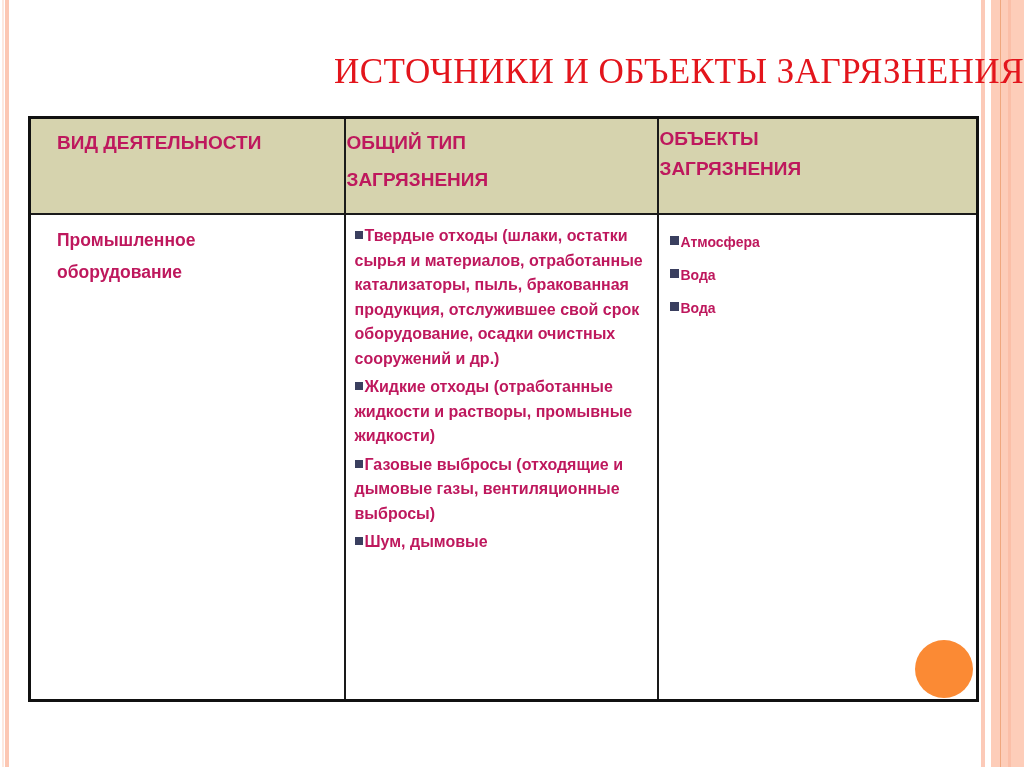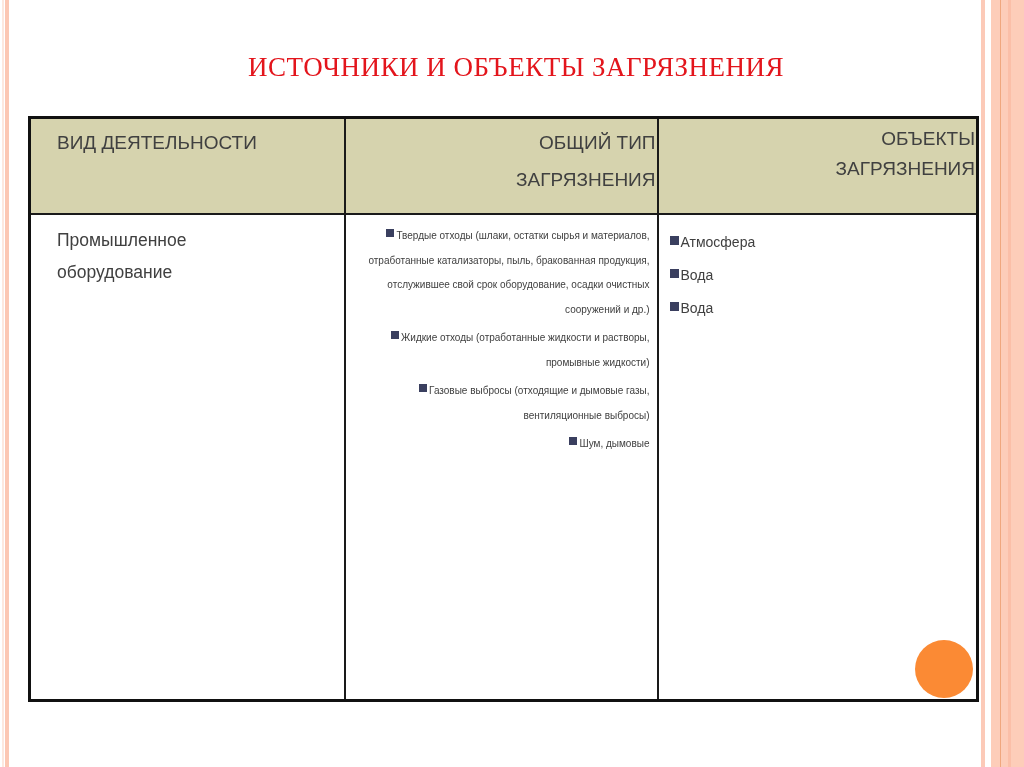--- a/index.html
+++ b/index.html
@@ -11,23 +11,23 @@
     .stripe { position: absolute; top: 0; bottom: 0; }
     .l1 { left: 2px; width: 2px; background: #fde8df; }
     .l2 { left: 5px; width: 4px; background: #fcc7b3; }
     .r1 { left: 981px; width: 4px; background: #fccab8; }
     .r2 { left: 991px; width: 33px; background: #fdcdb9; }
     .r3 { left: 1000px; width: 1px; background: #f0a77e; }
     .r4 { left: 1008px; width: 3px; background: #fbbfa8; }
 
     .title {
       position: absolute; left: 0; right: 0; top: 52px;
-      text-align: center;
+      text-align: right;
       font-family: "Liberation Serif", serif;
-      font-size: 27px; color: #e3151c;
+      font-size: 35px; color: #e3151c;
       letter-spacing: 0.5px;
       padding-left: 8px;
     }
 
     .circle {
       position: absolute; left: 915px; top: 640px;
       width: 58px; height: 58px; border-radius: 50%;
       background: #fb8a34;
     }
 
@@ -35,47 +35,47 @@
       position: absolute; left: 28px; top: 116px;
       width: 948px; height: 586px;
       border-collapse: collapse;
       border: 3px solid #111;
       table-layout: fixed;
       background: transparent;
     }
     table.main td, table.main th {
       border: 2px solid #1a1a1a;
       vertical-align: top;
-      font-weight: normal;
-      color: #404040;
+      font-weight: bold;
+      color: #be185d;
     }
     table.main thead th {
       background: #d6d3ae;
       height: 88px;
       font-size: 19px;
       line-height: 37px;
       padding-top: 5px;
-      text-align: right;
+      text-align: left;
     }
     table.main thead th.c1 { text-align: left; padding-left: 26px; }
     table.main tbody td { background: #fff; }
     table.main tbody td.last { background: transparent; }
     .col1 { width: 315px; }
     .col2 { width: 313px; }
     .col3 { width: 320px; }
 
     .activity {
       font-size: 17.5px; line-height: 32px;
       padding: 8px 0 0 12px;
       margin-left: 13px;
     }
     .blist { list-style: none; margin: 0; padding: 8px 6px 0 8px; }
     .blist li {
-      font-size: 10px; line-height: 24.5px;
-      margin-bottom: 4px; position: relative; text-align: right;
+      font-size: 16px; line-height: 24.5px;
+      margin-bottom: 4px; position: relative;
     }
     .bullet {
       display: inline-block; width: 8px; height: 8px;
       background: #3a3f5f; margin-right: 2px; vertical-align: 2px;
     }
     .olist { list-style: none; margin: 0; padding: 10px 0 0 10px; }
     .olist li { font-size: 14px; line-height: 33px; }
     .olist .bullet { width: 9px; height: 9px; }
   </style>
 </head>

